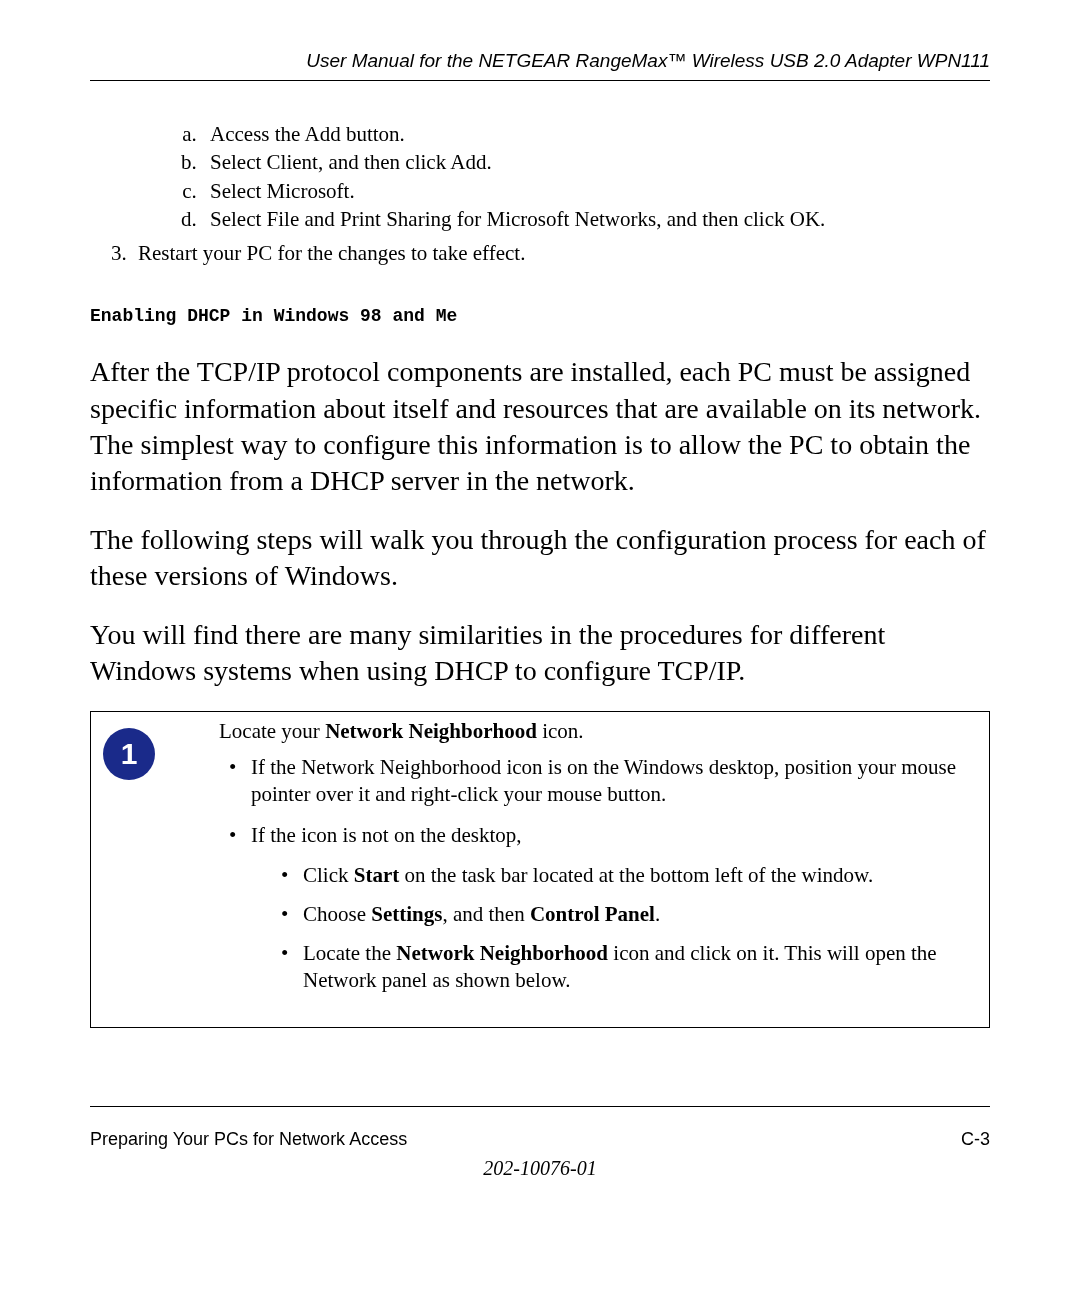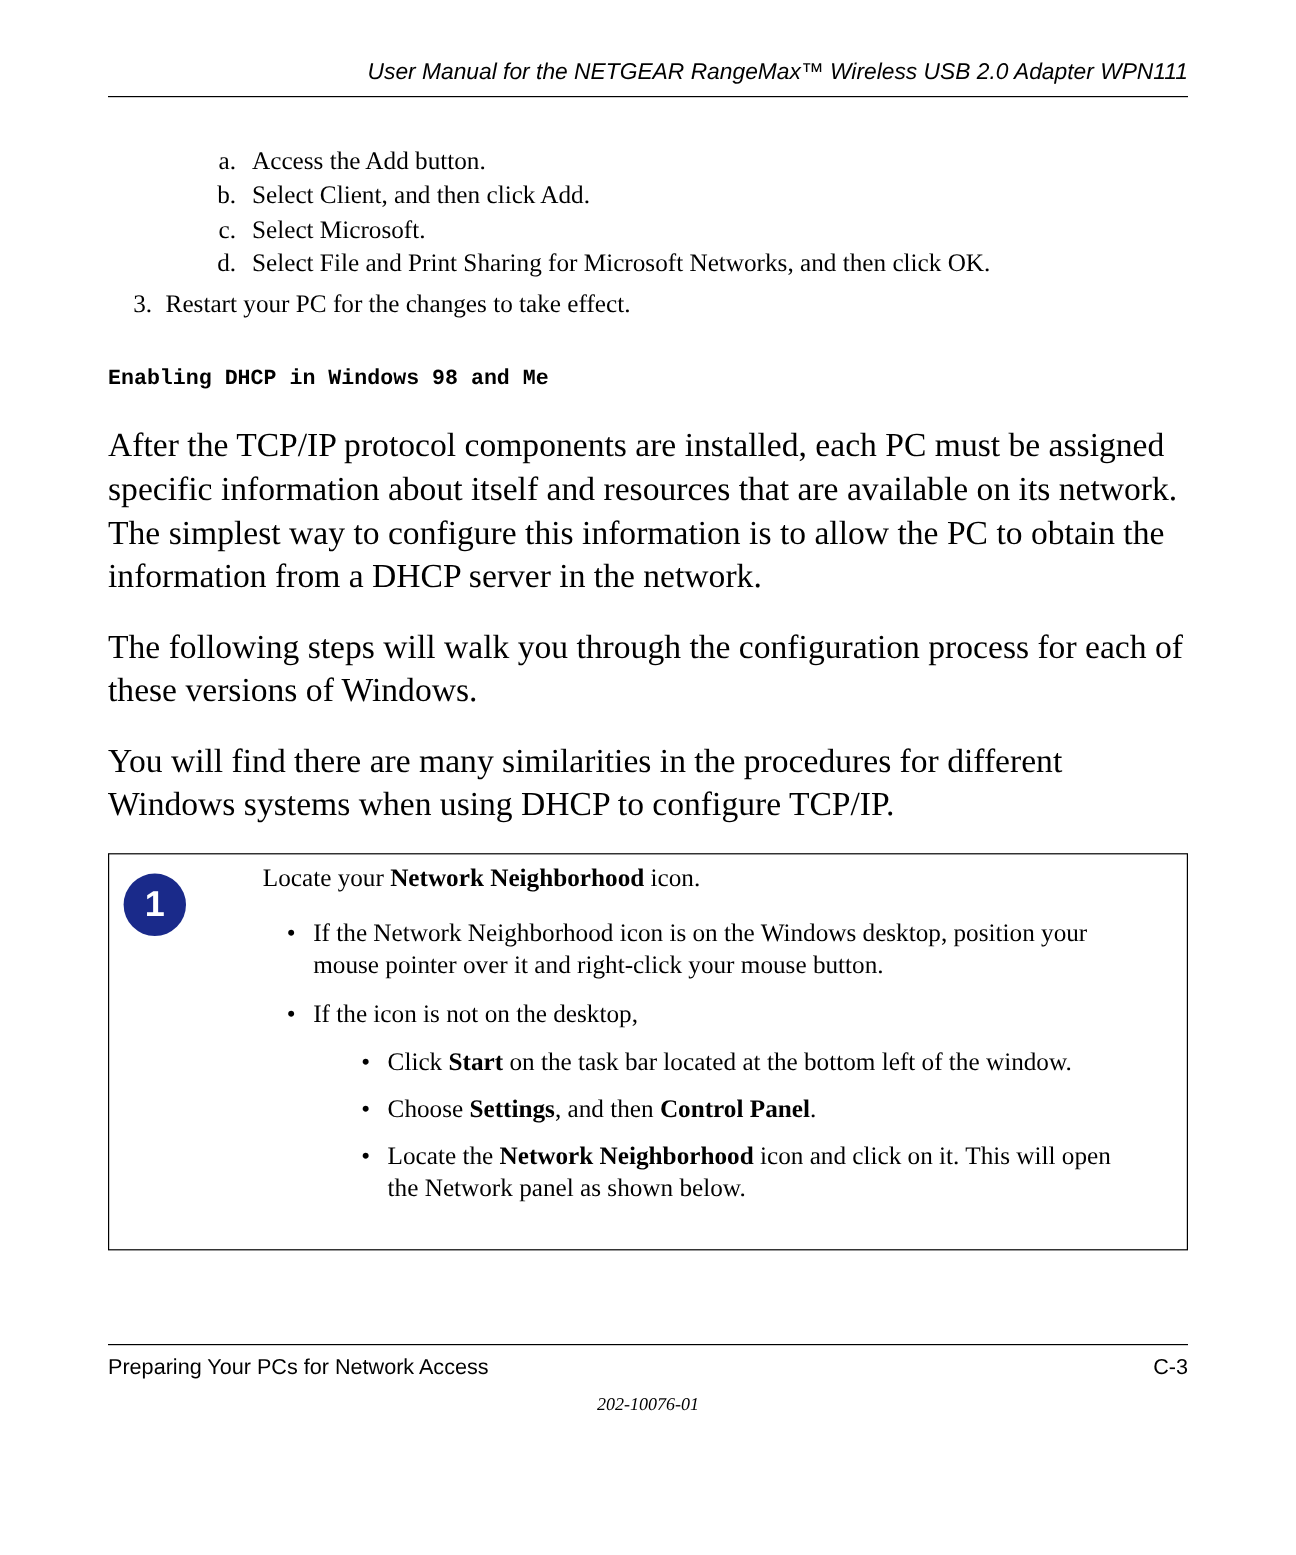--- a/index.html
+++ b/index.html
@@ -86,21 +86,21 @@
     font-size: 21px;
     line-height: 1.3;
   }
   .callout-body .lead {
     margin-bottom: 8px;
     margin-left: 42px;
   }
   ul.dash {
     list-style: none;
     padding-left: 66px;
-    margin: 18px;
+    margin: 8px;
   }
   ul.dash > li {
     position: relative;
     margin-bottom: 14px;
     padding-left: 0;
   }
   ul.dash > li::before {
     content: "•";
     position: absolute;
     left: -22px;
@@ -112,34 +112,34 @@
   }
   ul.dash.inner > li {
     margin-bottom: 12px;
   }
   .footer {
     position: absolute;
     left: 90px;
     right: 90px;
     bottom: 70px;
     border-top: 1px solid #000;
-    padding-top: 8px;
+    padding-top: 22px;
     font-family: Arial, Helvetica, sans-serif;
     font-size: 18px;
     display: flex;
     justify-content: space-between;
   }
   .docnum {
     position: absolute;
     left: 0;
     right: 0;
     bottom: 40px;
     text-align: center;
     font-style: italic;
-    font-size: 15px;
+    font-size: 20px;
     font-family: "Times New Roman", Times, serif;
   }
   b { font-weight: bold; }
 </style>
 </head>
 <body>
 
 <div class="page">
 
   <div class="header">

